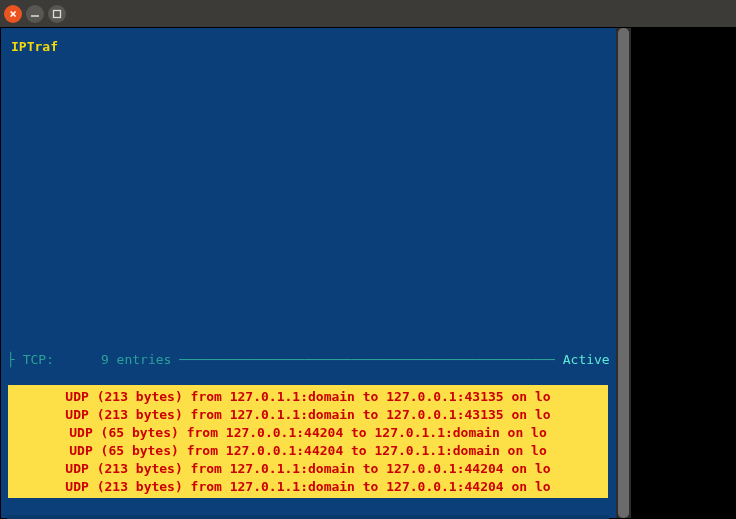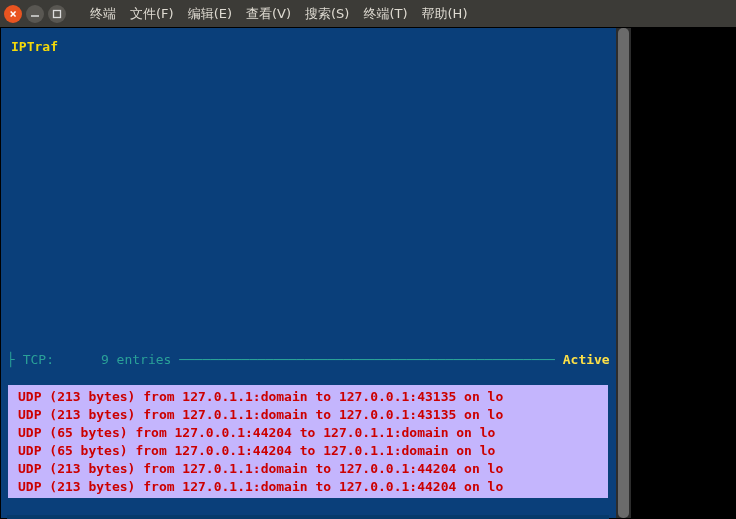--- a/index.html
+++ b/index.html
@@ -3,54 +3,45 @@
 <meta charset="utf-8">
 <style>
   * { margin: 0; padding: 0; box-sizing: border-box; }
   body { font-family: "DejaVu Sans Mono", "Consolas", monospace; font-size: 13px; width: 736px; height: 519px; overflow: hidden; background: #000; }
   .titlebar { height: 27px; background: #3c3b37; display: flex; align-items: center; padding: 0 4px; gap: 2px; }
   .tb-close { width: 18px; height: 18px; background: #e95420; border-radius: 9px; display: flex; align-items: center; justify-content: center; color: #fff; font-weight: bold; font-size: 12px; cursor: pointer; margin-right: 2px; }
   .tb-min, .tb-max { width: 18px; height: 18px; background: #595752; border-radius: 9px; display: flex; align-items: center; justify-content: center; color: #ddd; font-size: 10px; cursor: pointer; margin-right: 2px; }
   .tb-min svg, .tb-max svg { width: 10px; height: 10px; }
   .menubar { flex: 1; display: flex; align-items: center; gap: 14px; padding-left: 20px; color: #dfdbd2; font-family: "DejaVu Sans", "Ubuntu", sans-serif; font-size: 13px; }
   .menubar span { cursor: pointer; }
-  .term { width: 632px; height: 492px; background: #0a3f7a; position: relative; border: 1px solid #000; }
+  .term { width: 632px; height: 492px; background: #0a3f7a; position: relative; border: 1px solid #000; text-align: center; }
   .line { position: absolute; white-space: pre; line-height: 18px; height: 18px; }
   .yellow { color: #f4d90a; font-weight: bold; }
   .teal { color: #2aa198; }
-  .green { color: #fde047; font-weight: bold; }
-  .udppanel { position: absolute; left: 7px; right: 23px; top: 357px; height: 113px; background: #c4b5fd; padding: 3px 10px; line-height: 18px; overflow: hidden; }
+  .green { color: #5eead4; font-weight: normal; }
+  .udppanel { position: absolute; left: 7px; right: 23px; top: 357px; height: 113px; background: #fde047; padding: 3px 10px; line-height: 18px; overflow: hidden; }
   .udppanel .row { color: #cc0000; font-weight: bold; white-space: pre; }
   .scrollbar { position: absolute; right: 0; top: 0; bottom: 0; width: 15px; background: #2c2c2c; }
   .scrollbar-thumb { position: absolute; left: 2px; right: 2px; top: 0; height: 100%; background: #6b6b6b; border-radius: 5px; }
 </style>
 </head>
 <body>
 
 <div class="titlebar">
   <div class="tb-close">×</div>
   <div class="tb-min">
       <svg viewBox="0 0 10 10">
         <line x1="1" y1="7" x2="9" y2="7" stroke="#ddd" stroke-width="1.5"></line>
       </svg>
     </div>
   <div class="tb-max">
       <svg viewBox="0 0 10 10">
         <rect x="1.5" y="1.5" width="7" height="7" fill="none" stroke="#ddd" stroke-width="1.3"></rect>
       </svg>
     </div>
-  <div class="menubar">
-    <span>终端</span>
-    <span>文件(F)</span>
-    <span>编辑(E)</span>
-    <span>查看(V)</span>
-    <span>搜索(S)</span>
-    <span>终端(T)</span>
-    <span>帮助(H)</span>
-  </div>
 </div>
 
 <div class="term">
 
   <div class="line yellow" style="left:10px; top:10px;">IPTraf</div>
 
 
   <div class="line teal" style="left:6px; top:323px;">├ <span>TCP:</span>      <span>9 entries</span> ──────────────────────────────────────────────── <span class="green">Active</span> ─┤</div>
 
   <div class="udppanel">

